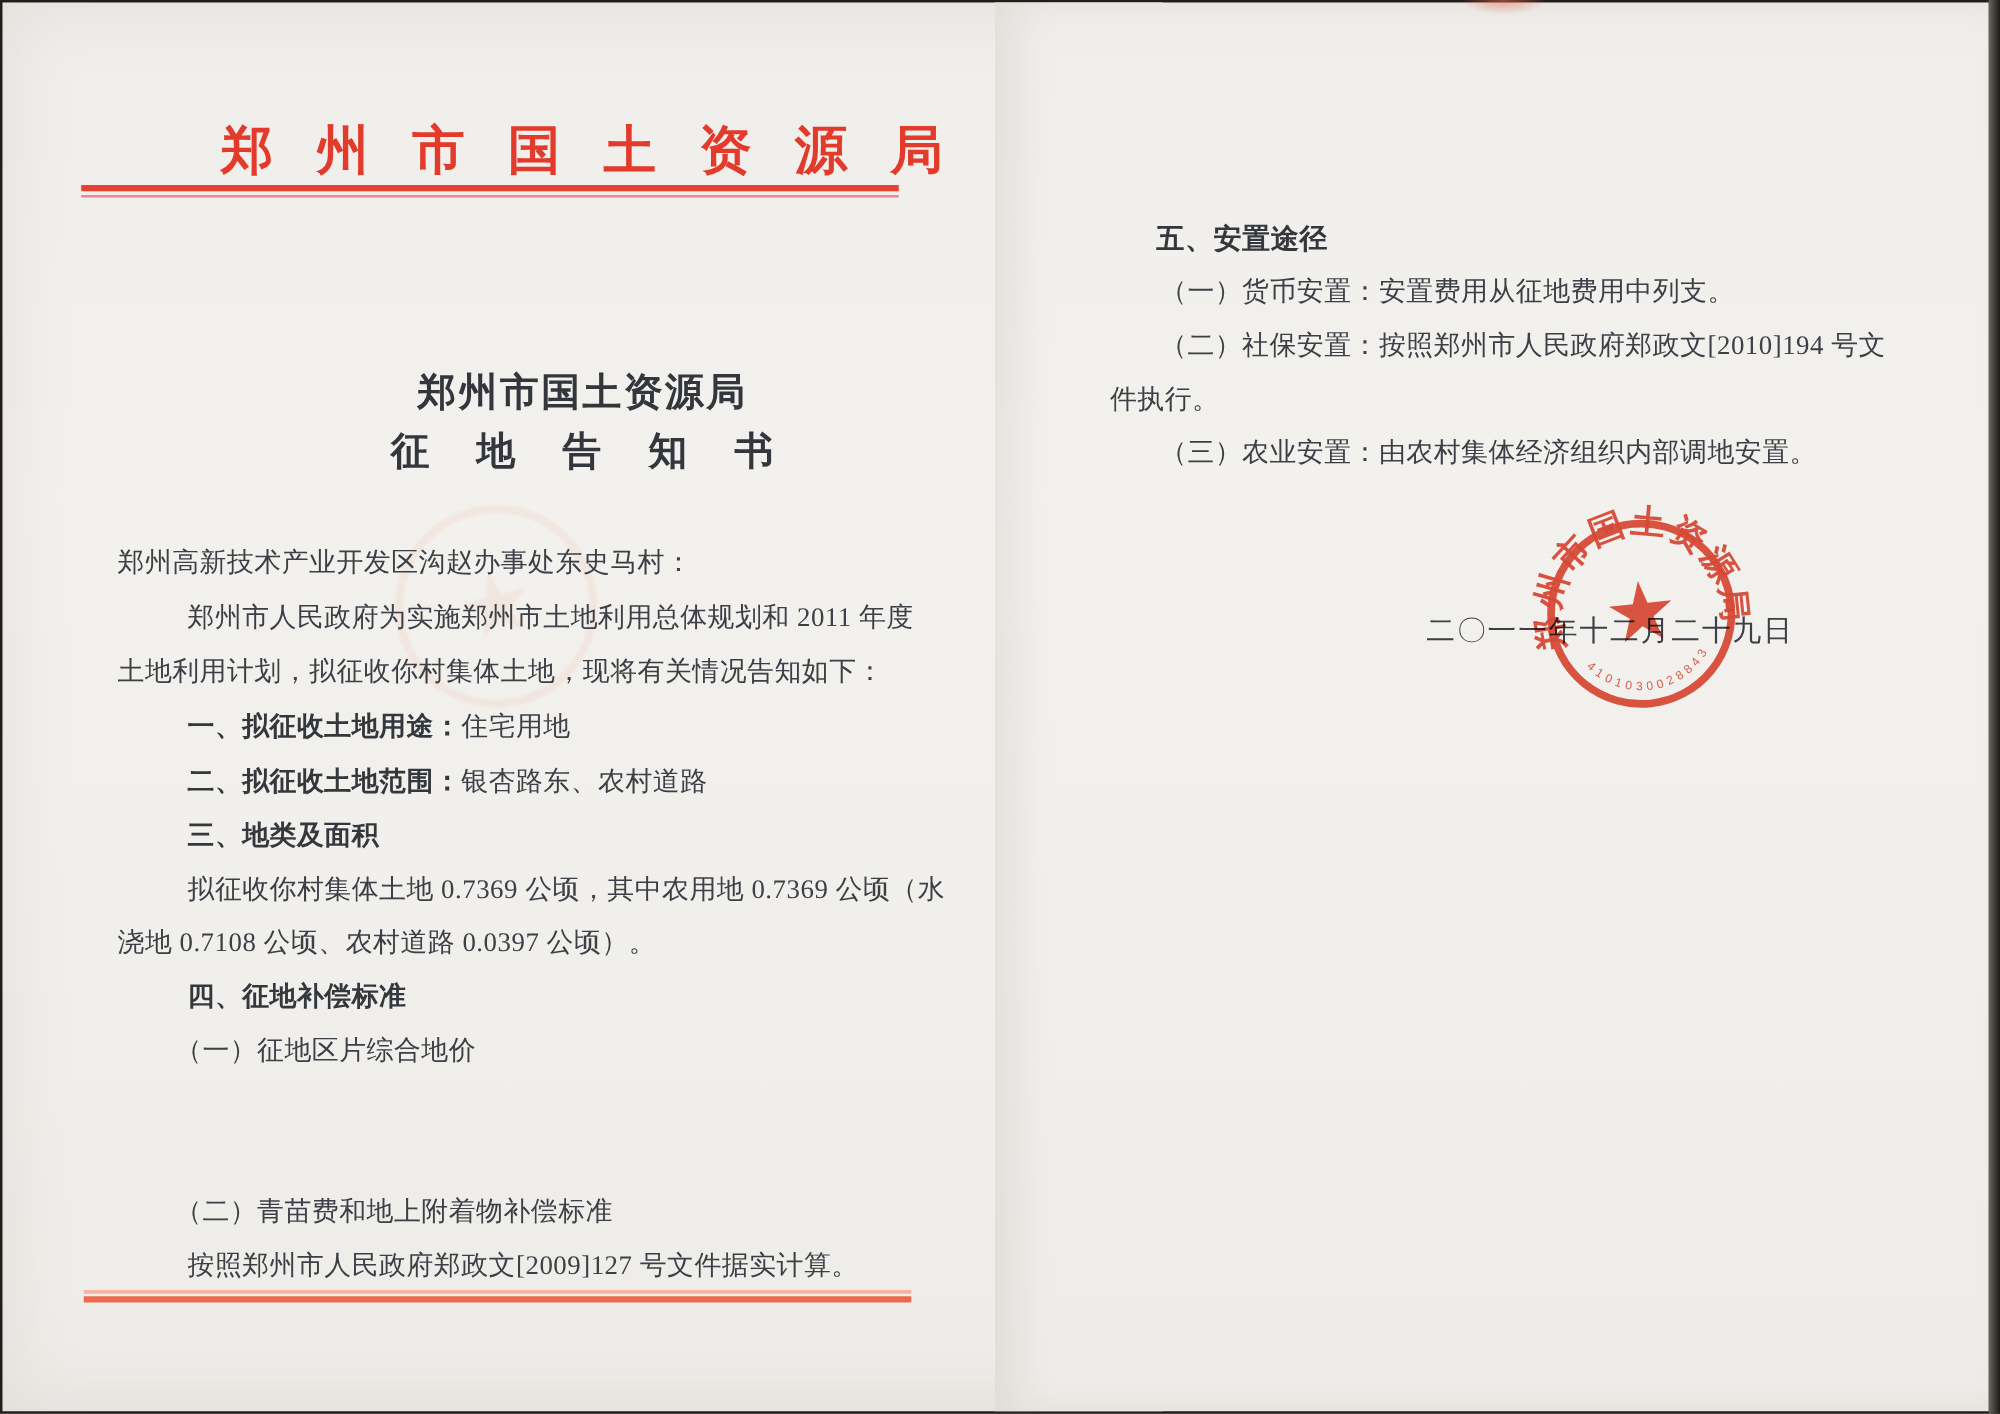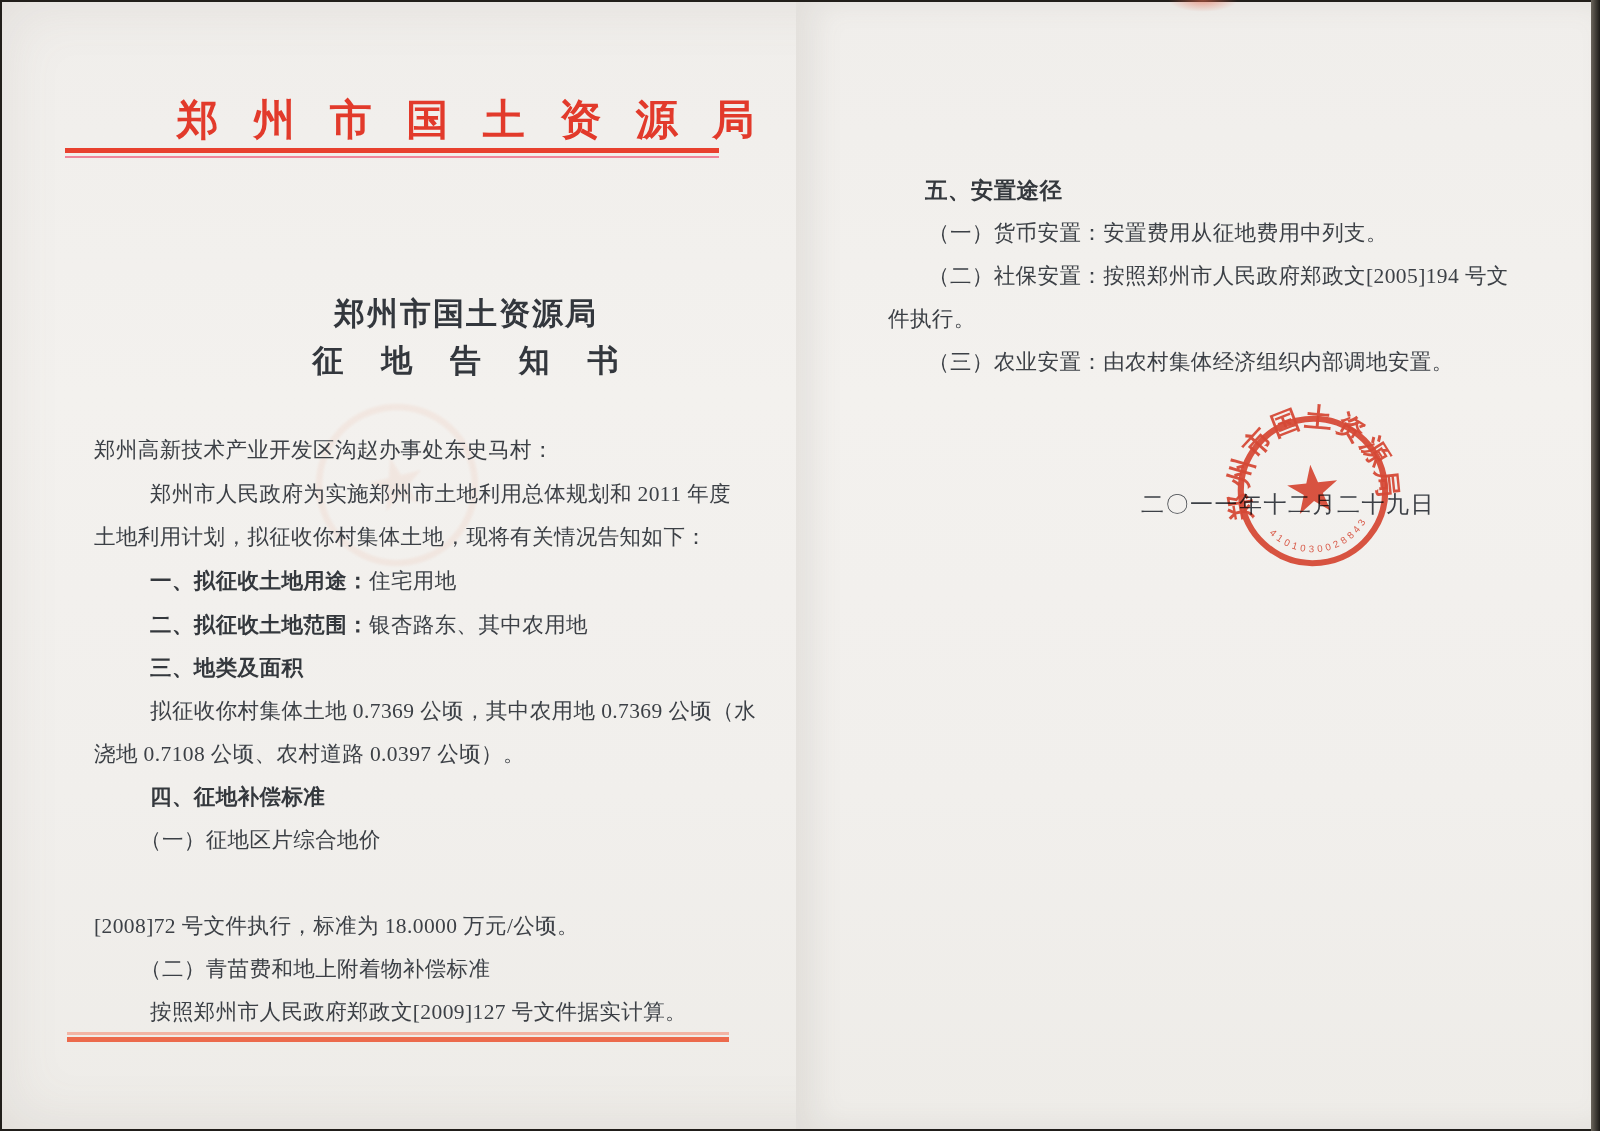--- a/index.html
+++ b/index.html
@@ -56,38 +56,37 @@
   <div class="abs rule-top"></div>
 
   <div class="abs title1">郑州市国土资源局</div>
   <div class="abs title2">征 地 告 知 书</div>
 
   <div class="abs bodyline" style="top:433px;left:92px;">郑州高新技术产业开发区沟赵办事处东史马村：</div>
   <div class="abs bodyline" style="top:477px;left:148px;">郑州市人民政府为实施郑州市土地利用总体规划和 2011 年度</div>
   <div class="abs bodyline" style="top:520px;left:92px;">土地利用计划，拟征收你村集体土地，现将有关情况告知如下：</div>
 
   <div class="abs bodyline" style="top:564px;left:148px;"><span class="hsans">一、拟征收土地用途：</span><span>住宅用地</span></div>
-  <div class="abs bodyline" style="top:608px;left:148px;"><span class="hsans">二、拟征收土地范围：</span><span>银杏路东、其中农用地</span></div>
+  <div class="abs bodyline" style="top:608px;left:148px;"><span class="hsans">二、拟征收土地范围：</span><span>银杏路东、农村道路</span></div>
   <div class="abs bodyline hsans" style="top:651px;left:148px;">三、地类及面积</div>
   <div class="abs bodyline" style="top:694px;left:148px;">拟征收你村集体土地 0.7369 公顷，其中农用地 0.7369 公顷（水</div>
   <div class="abs bodyline" style="top:737px;left:92px;">浇地 0.7108 公顷、农村道路 0.0397 公顷）。</div>
   <div class="abs bodyline hsans" style="top:780px;left:148px;">四、征地补偿标准</div>
   <div class="abs bodyline" style="top:823px;left:138px;">（一）征地区片综合地价</div>
-  <div class="abs bodyline" style="top:909px;left:92px;">[2008]72 号文件执行，标准为 18.0000 万元/公顷。</div>
   <div class="abs bodyline" style="top:952px;left:138px;">（二）青苗费和地上附着物补偿标准</div>
   <div class="abs bodyline" style="top:995px;left:148px;">按照郑州市人民政府郑政文[2009]127 号文件据实计算。</div>
 
   <div class="abs rule-bottom"></div>
 </div>
 
 <div class="page" id="page2">
 
   <div class="abs bodyline hsans" style="top:173px;left:129px;font-size:22.5px;">五、安置途径</div>
   <div class="abs bodyline" style="top:216px;left:132px;">（一）货币安置：安置费用从征地费用中列支。</div>
-  <div class="abs bodyline" style="top:259px;left:132px;">（二）社保安置：按照郑州市人民政府郑政文[2005]194 号文</div>
+  <div class="abs bodyline" style="top:259px;left:132px;">（二）社保安置：按照郑州市人民政府郑政文[2010]194 号文</div>
   <div class="abs bodyline" style="top:302px;left:92px;">件执行。</div>
   <div class="abs bodyline" style="top:345px;left:132px;">（三）农业安置：由农村集体经济组织内部调地安置。</div>
 
   <div class="abs date-line" style="top:487px;left:345px;">二〇一一年十二月二十九日</div>
 
   <div class="abs seal" style="top:401px;left:429px;">
     <svg viewBox="0 0 200 200" width="176" height="176">
       <defs>
         <path id="sealTopArc" d="M 30,125 A 74,74 0 1 1 170,125" fill="none"></path>
         <path id="sealBottomArc" d="M 42,138 A 69,69 0 0 0 158,138" fill="none"></path>

